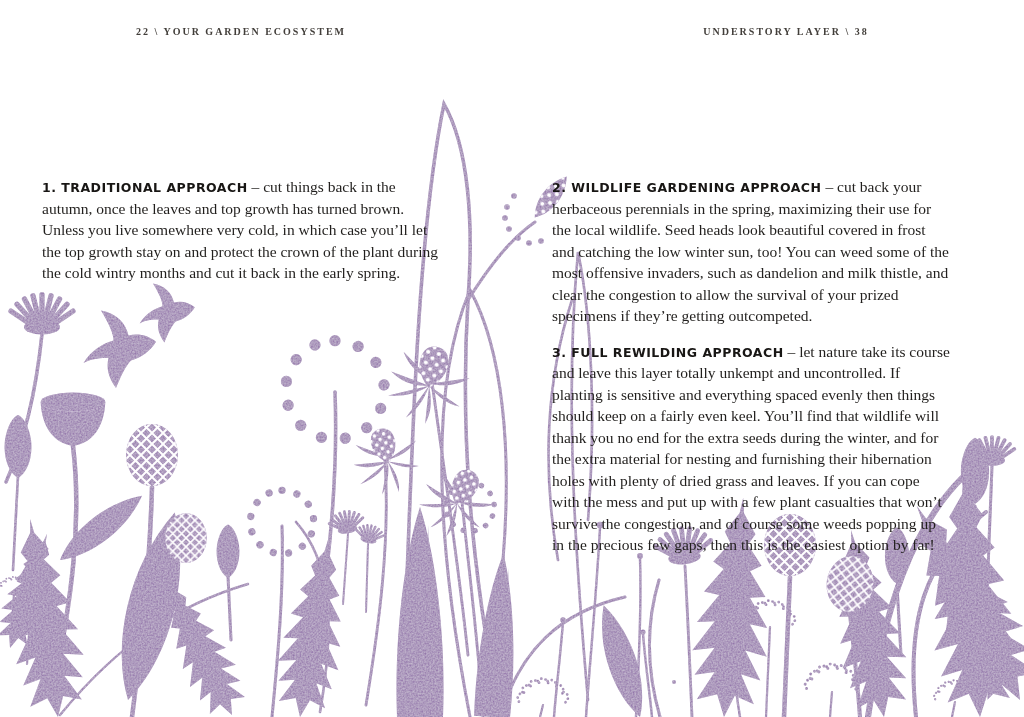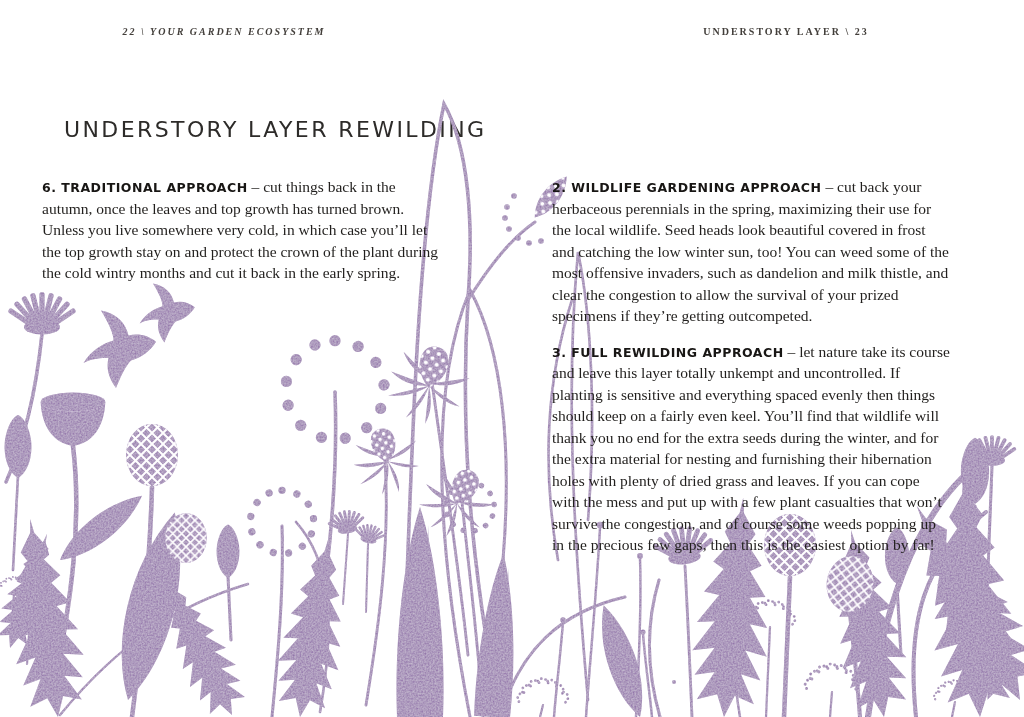--- a/index.html
+++ b/index.html
@@ -2,21 +2,21 @@
 <html><head>
 <meta charset="utf-8">
 <style>
   html,body{margin:0;padding:0;}
   body{width:1024px;height:717px;background:#ffffff;position:relative;overflow:hidden;
        font-family:"Liberation Serif", serif;}
   .spread{position:absolute;inset:0;}
   
   .running-head{position:absolute;top:26px;transform:translateX(-50%);
     font:bold 10px "Liberation Serif", serif;letter-spacing:2px;color:#423e3a;white-space:nowrap;}
-  .rh-left{left:224px;font-style:italic;}
+  .rh-left{left:241px;}
   .rh-right{left:786px;}
   
   .chapter-title{position:absolute;left:64px;top:102px;
     font:400 22px "DejaVu Sans", sans-serif;letter-spacing:2.4px;color:#2d2b29;white-space:nowrap;}
   
   .col{position:absolute;top:176px;width:398px;z-index:3;}
   .col-left{left:42px;}
   .col-right{left:552px;}
   .col p{margin:0 0 14px 0;font:15.5px/21.5px "Liberation Serif", serif;color:#211f1d;
     text-align:left;}
@@ -340,26 +340,25 @@
           <use href="#umbel" transform="translate(955,702) scale(0.7)"></use>
           <use href="#umbel" transform="translate(543,705) scale(0.85)"></use>
           <use href="#umbel" transform="translate(14,594) scale(0.55)"></use>
           <use href="#umbel" transform="translate(30,620) scale(0.45)"></use>
         </g>
       </g>
     </svg>
   </div>
 
   <div class="running-head rh-left">22 \ YOUR GARDEN ECOSYSTEM</div>
-  <div class="running-head rh-right">UNDERSTORY LAYER \ 23</div>
-
-  <h1 class="chapter-title">UNDERSTORY LAYER REWILDING</h1>
+  <div class="running-head rh-right">UNDERSTORY LAYER \ 38</div>
+
 
   <div class="col col-left">
-    <p><span class="lead">6. TRADITIONAL APPROACH</span> <span>– cut things back in the autumn, once the leaves and top growth has turned brown. Unless you live somewhere very cold, in which case you’ll let the top growth stay on and protect the crown of the plant during the cold wintry months and cut it back in the early spring.</span></p>
+    <p><span class="lead">1. TRADITIONAL APPROACH</span> <span>– cut things back in the autumn, once the leaves and top growth has turned brown. Unless you live somewhere very cold, in which case you’ll let the top growth stay on and protect the crown of the plant during the cold wintry months and cut it back in the early spring.</span></p>
   </div>
 
   <div class="col col-right">
     <p><span class="lead">2. WILDLIFE GARDENING APPROACH</span> <span>– cut back your herbaceous perennials in the spring, maximizing their use for the local wildlife. Seed heads look beautiful covered in frost and catching the low winter sun, too! You can weed some of the most offensive invaders, such as dandelion and milk thistle, and clear the congestion to allow the survival of your prized specimens if they’re getting outcompeted.</span></p>
     <p><span class="lead">3. FULL REWILDING APPROACH</span> <span>– let nature take its course and leave this layer totally unkempt and uncontrolled. If planting is sensitive and everything spaced evenly then things should keep on a fairly even keel. You’ll find that wildlife will thank you no end for the extra seeds during the winter, and for the extra material for nesting and furnishing their hibernation holes with plenty of dried grass and leaves. If you can cope with the mess and put up with a few plant casualties that won’t survive the congestion, and of course some weeds popping up in the precious few gaps, then this is the easiest option by far!</span></p>
   </div>
 
 </div>
 
 </body></html>

